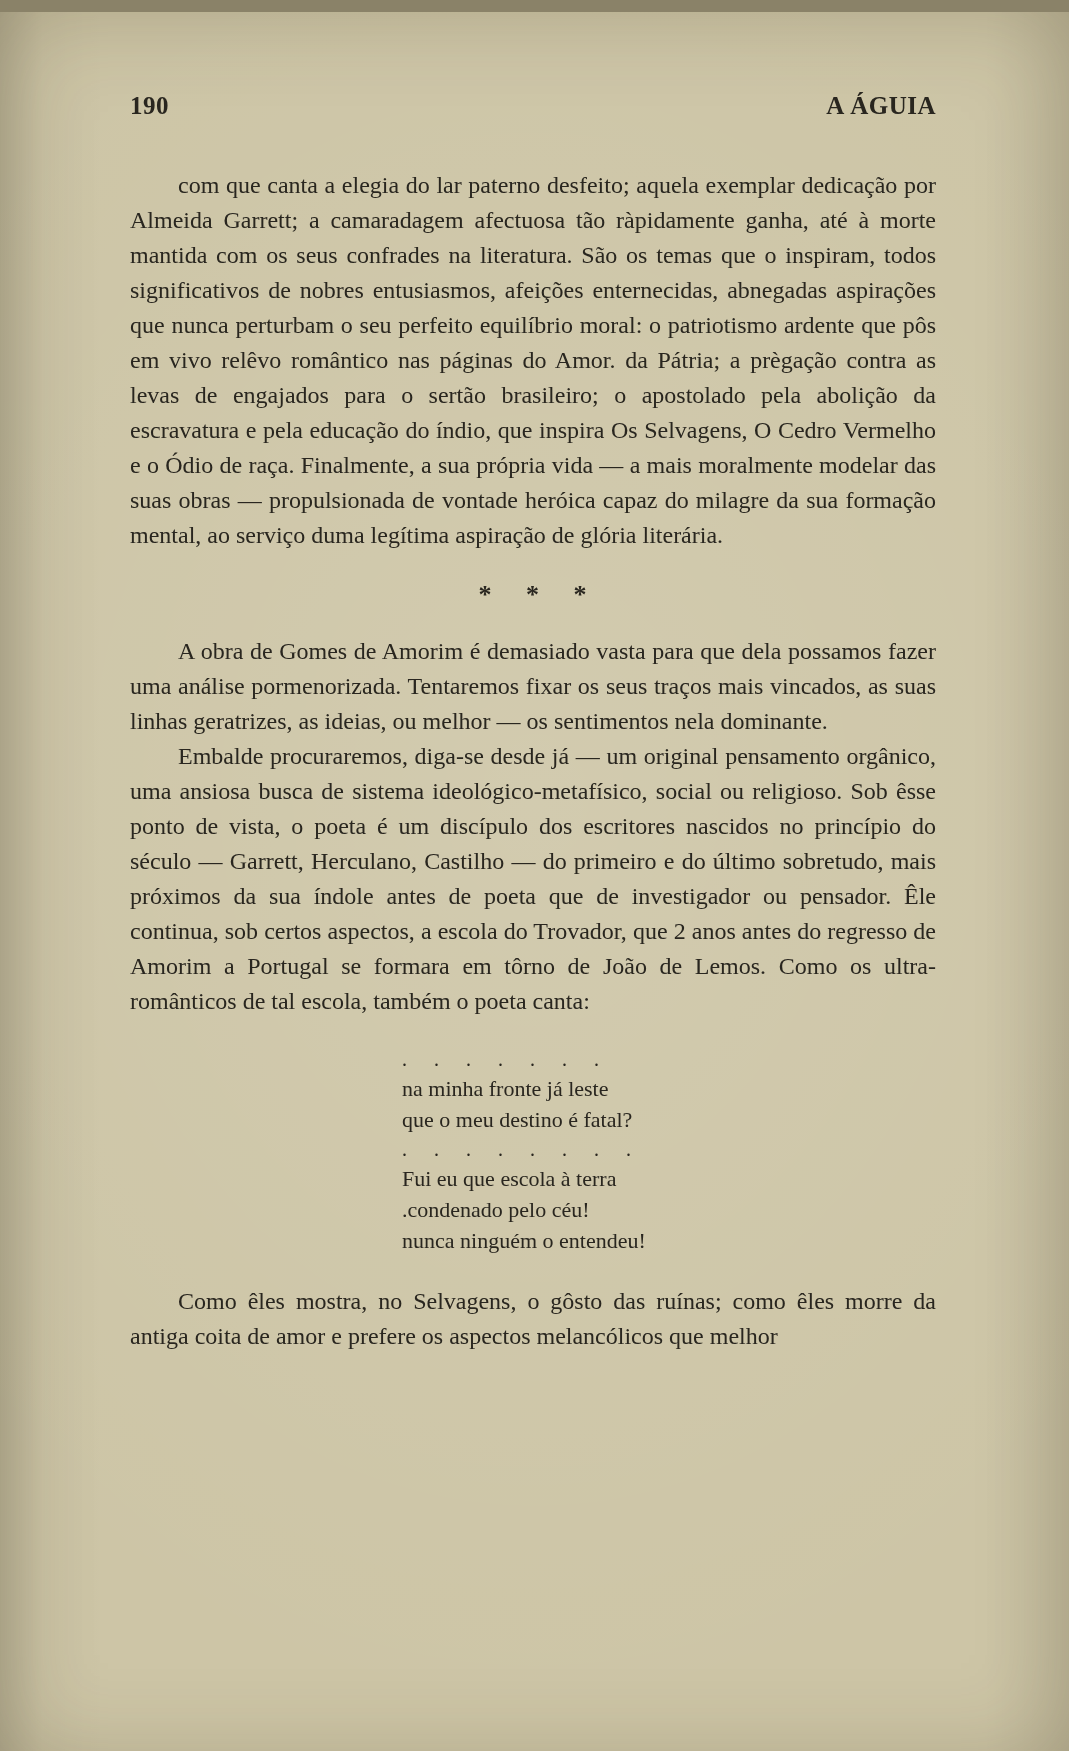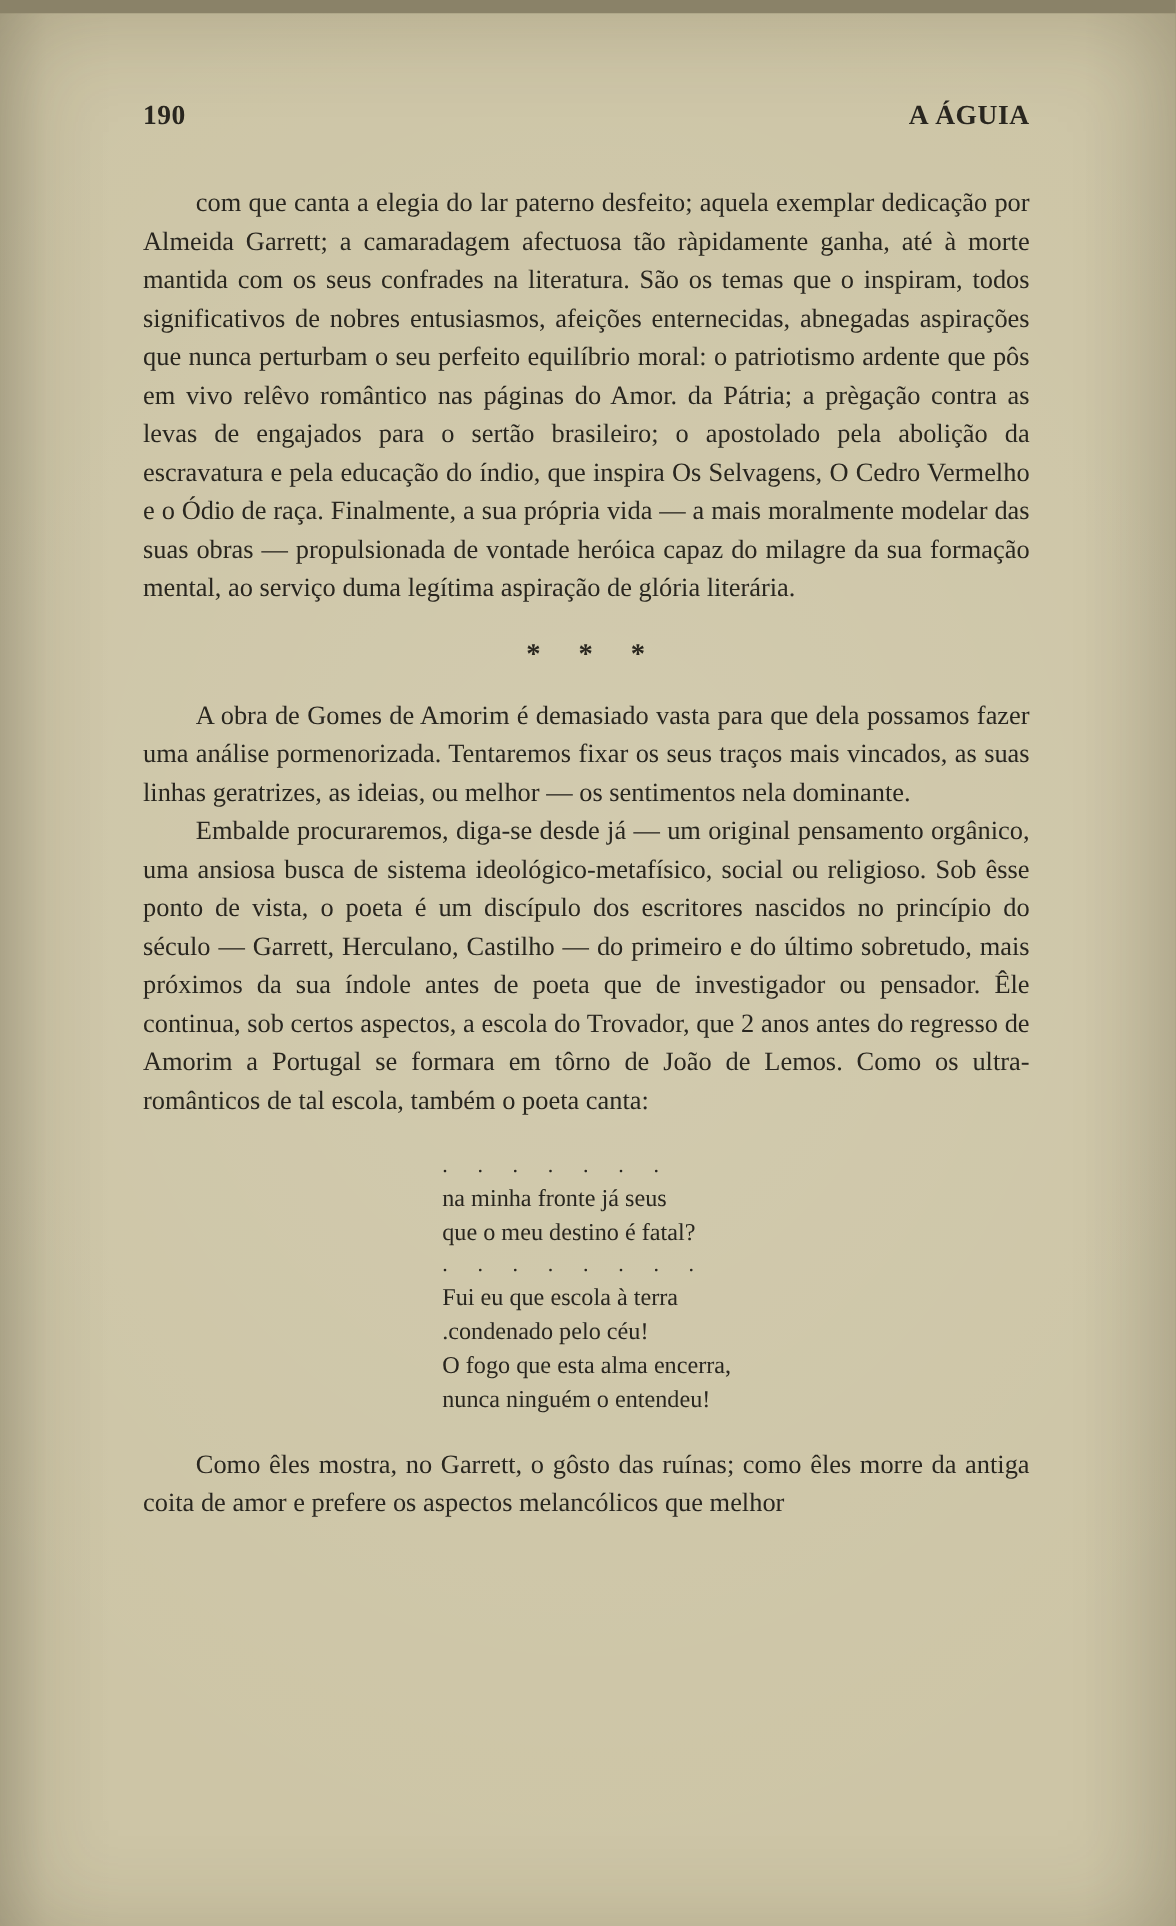--- a/index.html
+++ b/index.html
@@ -83,24 +83,23 @@
       <span>190</span>
       <span>A ÁGUIA</span>
     </div>
     <div class="body-text">
         <p class="para"><span>com que canta a elegia do lar paterno desfeito; aquela exemplar dedicação por Almeida Garrett; a camaradagem afectuosa tão ràpidamente ganha, até à morte mantida com os seus confrades na literatura. São os temas que o inspiram, todos significativos de nobres entusiasmos, afeições enternecidas, abnegadas aspirações que nunca perturbam o seu perfeito equilíbrio moral: o patriotismo ardente que pôs em vivo relêvo romântico nas páginas do </span><span class="em">Amor. da Pátria;</span><span> a prègação contra as levas de engajados para o sertão brasileiro; o apostolado pela abolição da escravatura e pela educação do índio, que inspira </span><span class="em">Os Selvagens, O Cedro Vermelho</span><span> e o </span><span class="em">Ódio de raça.</span><span> Finalmente, a sua própria vida — a mais moralmente modelar das suas obras — propulsionada de vontade heróica capaz do milagre da sua formação mental, ao serviço duma legítima aspiração de glória literária.</span></p>
         <div class="separator">* * *</div>
         <p class="para"><span>A obra de Gomes de Amorim é demasiado vasta para que dela possamos fazer uma análise pormenorizada. Tentaremos fixar os seus traços mais vincados, as suas linhas geratrizes, as ideias, ou melhor — os sentimentos nela dominante.</span></p>
         <p class="para"><span>Embalde procuraremos, diga-se desde já — um original pensamento orgânico, uma ansiosa busca de sistema ideológico-metafísico, social ou religioso. Sob êsse ponto de vista, o poeta é um discípulo dos escritores nascidos no princípio do século — Garrett, Herculano, Castilho — do primeiro e do último sobretudo, mais próximos da sua índole antes de poeta que de investigador ou pensador. Êle continua, sob certos aspectos, a escola do </span><span class="em">Trovador,</span><span> que 2 anos antes do regresso de Amorim a Portugal se formara em tôrno de João de Lemos. Como os ultra-românticos de tal escola, também o poeta canta:</span></p>
         <div class="verse">
           <div class="verse-line dotted">. . . . . . .</div>
-          <div class="verse-line">na minha fronte já seus</div>
+          <div class="verse-line">na minha fronte já leste</div>
           <div class="verse-line">que o meu destino é fatal?</div>
           <div class="verse-line dotted">. . . . . . . .</div>
           <div class="verse-line">Fui eu que escola à terra</div>
           <div class="verse-line">.condenado pelo céu!</div>
-          <div class="verse-line">O fogo que esta alma encerra,</div>
           <div class="verse-line">nunca ninguém o entendeu!</div>
         </div>
-        <p class="para"><span>Como êles mostra, no </span><span class="em">Garrett,</span><span> o gôsto das ruínas; como êles morre da antiga </span><span class="em">coita</span><span> de amor e prefere os aspectos melancólicos que melhor</span></p>
+        <p class="para"><span>Como êles mostra, no </span><span class="em">Selvagens,</span><span> o gôsto das ruínas; como êles morre da antiga </span><span class="em">coita</span><span> de amor e prefere os aspectos melancólicos que melhor</span></p>
       </div>
   </div>
 </div>
 
 </body></html>

